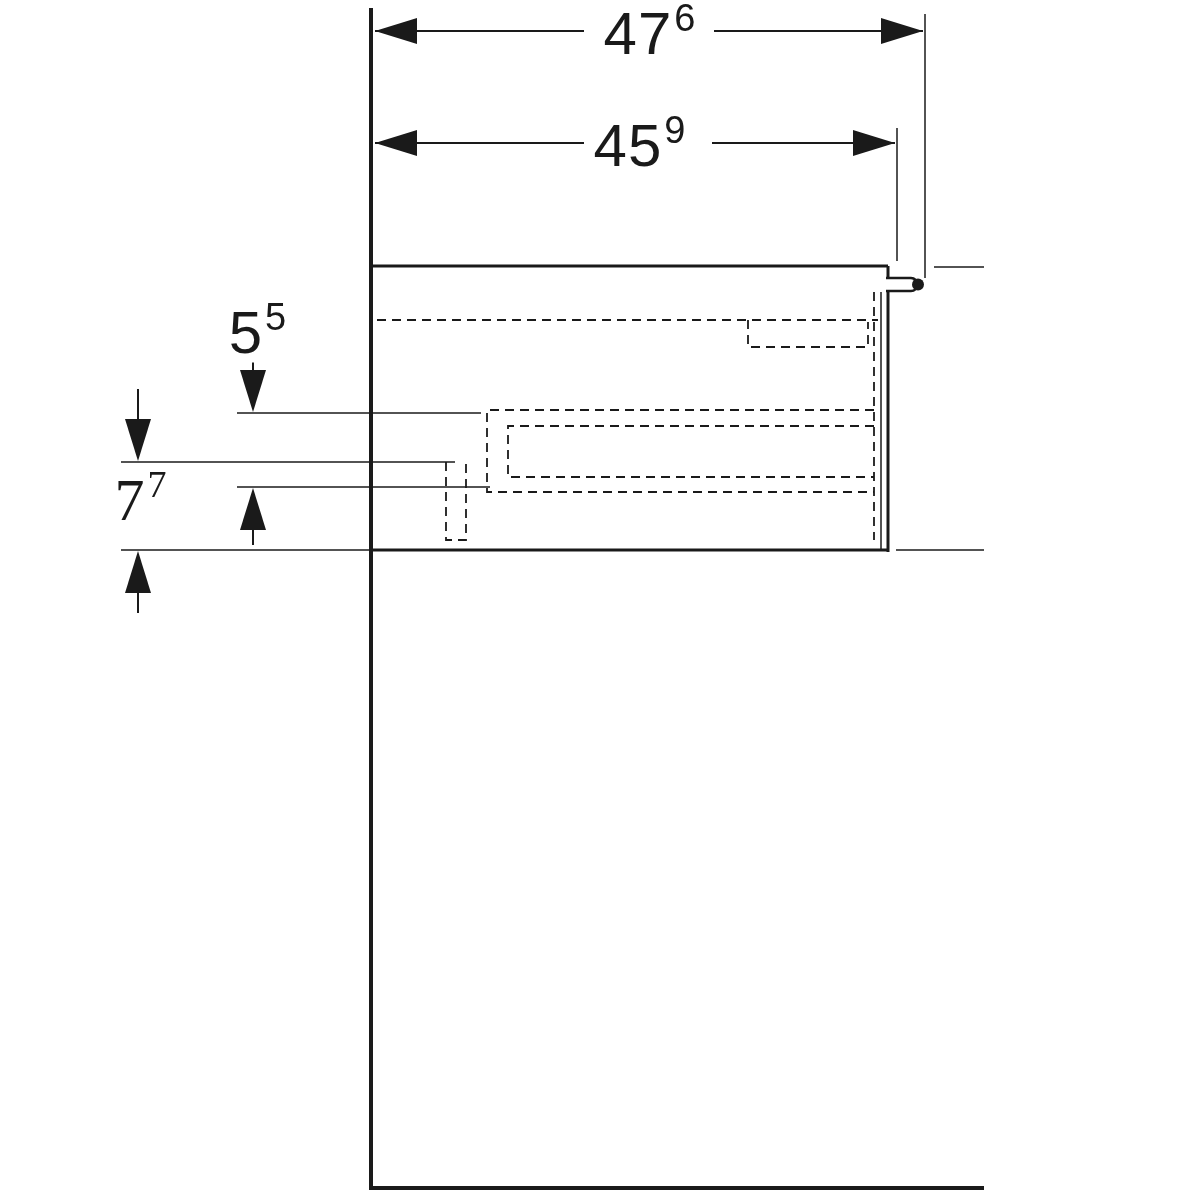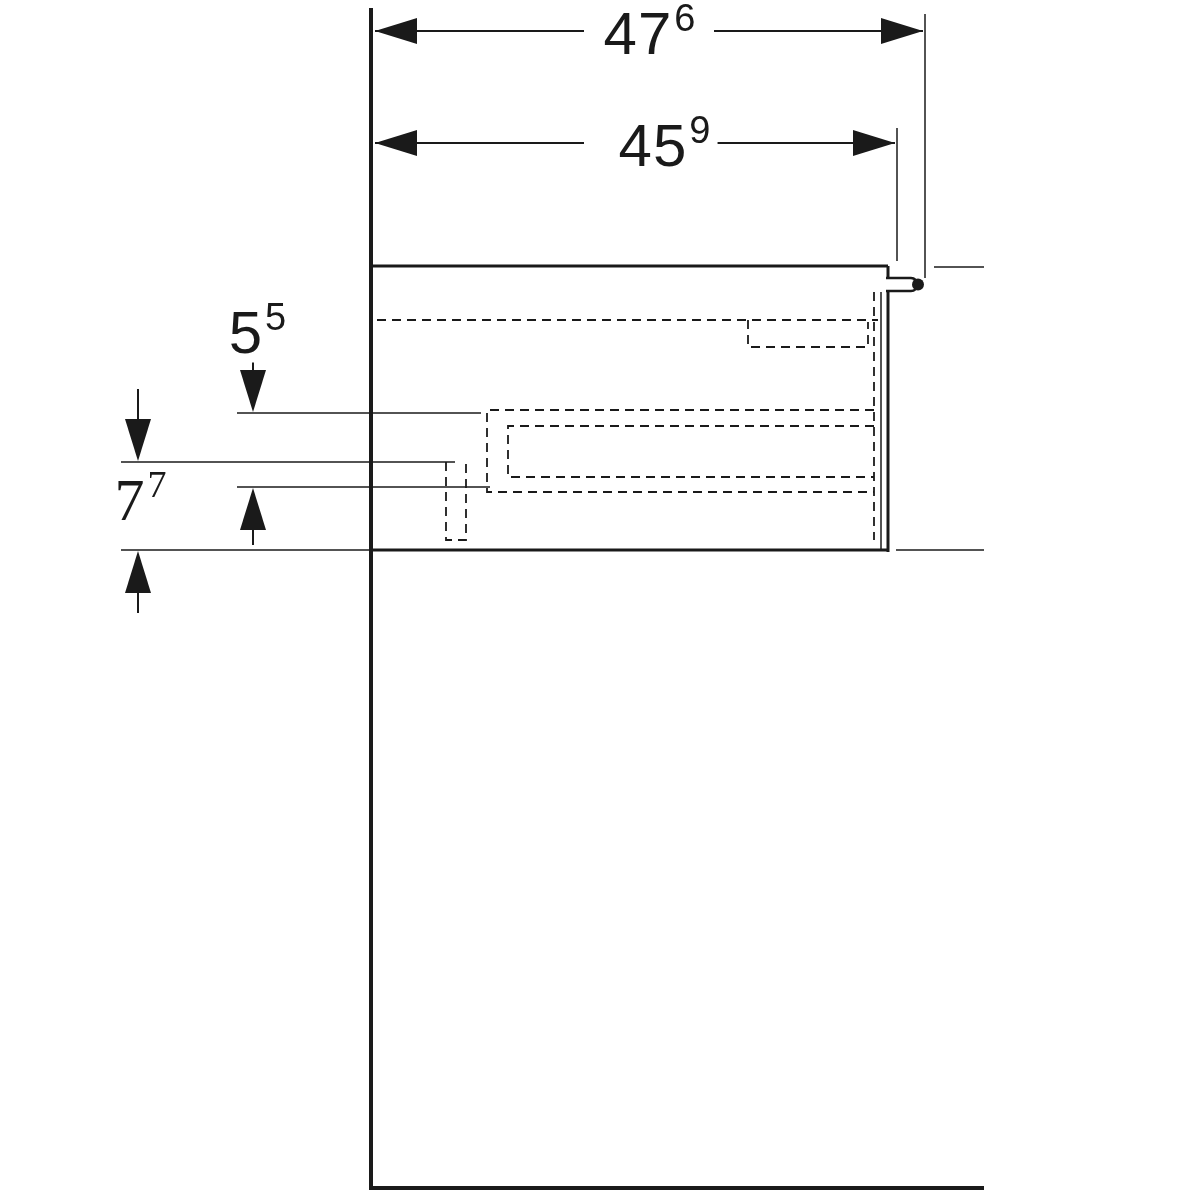--- a/index.html
+++ b/index.html
@@ -114,21 +114,21 @@
       <polygon points="138,461 125,419 151,419" stroke="none"></polygon>
       <polygon points="138,551 125,593 151,593" stroke="none"></polygon>
       <line x1="138" y1="592" x2="138" y2="613" stroke-width="2"></line>
     </g>
   </svg>
 
   <div class="dim-label" style="left:650px; top:31px;">
     <span>47</span><span class="dim-sup">6</span>
   </div>
 
-  <div class="dim-label" style="left:665px; top:143px;">
+  <div class="dim-label" style="left:640px; top:143px;">
     <span>45</span><span class="dim-sup">9</span>
   </div>
 
   <div class="dim-label" style="left:258px; top:330px;">
     <span>5</span><span class="dim-sup">5</span>
   </div>
 
   <div class="dim-label" style="left:141px; top:497px;font-family:Liberation Serif, serif;">
     <span>7</span><span class="dim-sup">7</span>
   </div>

